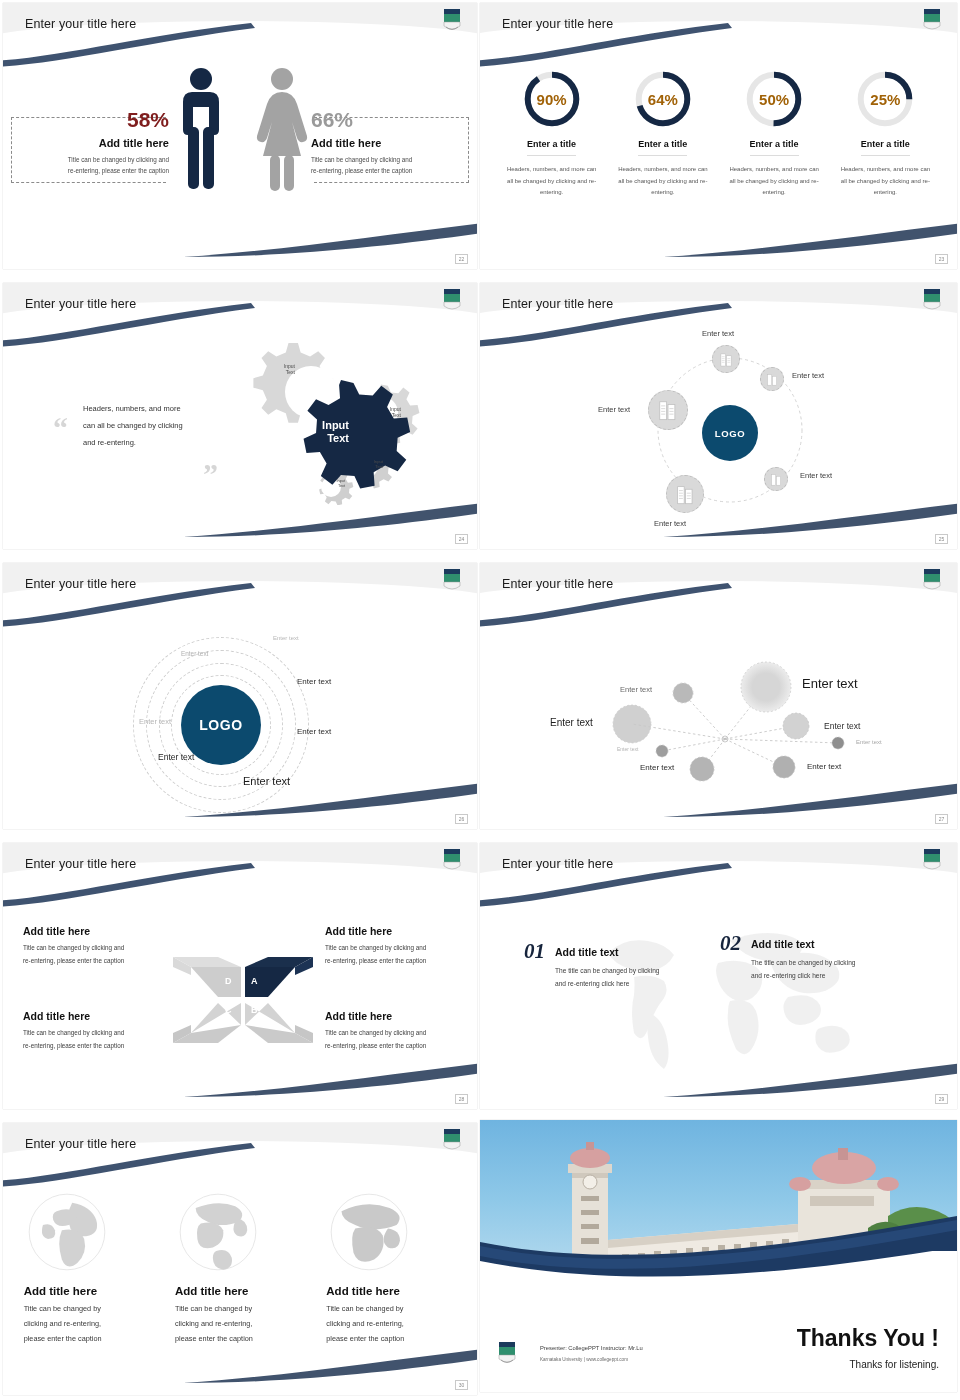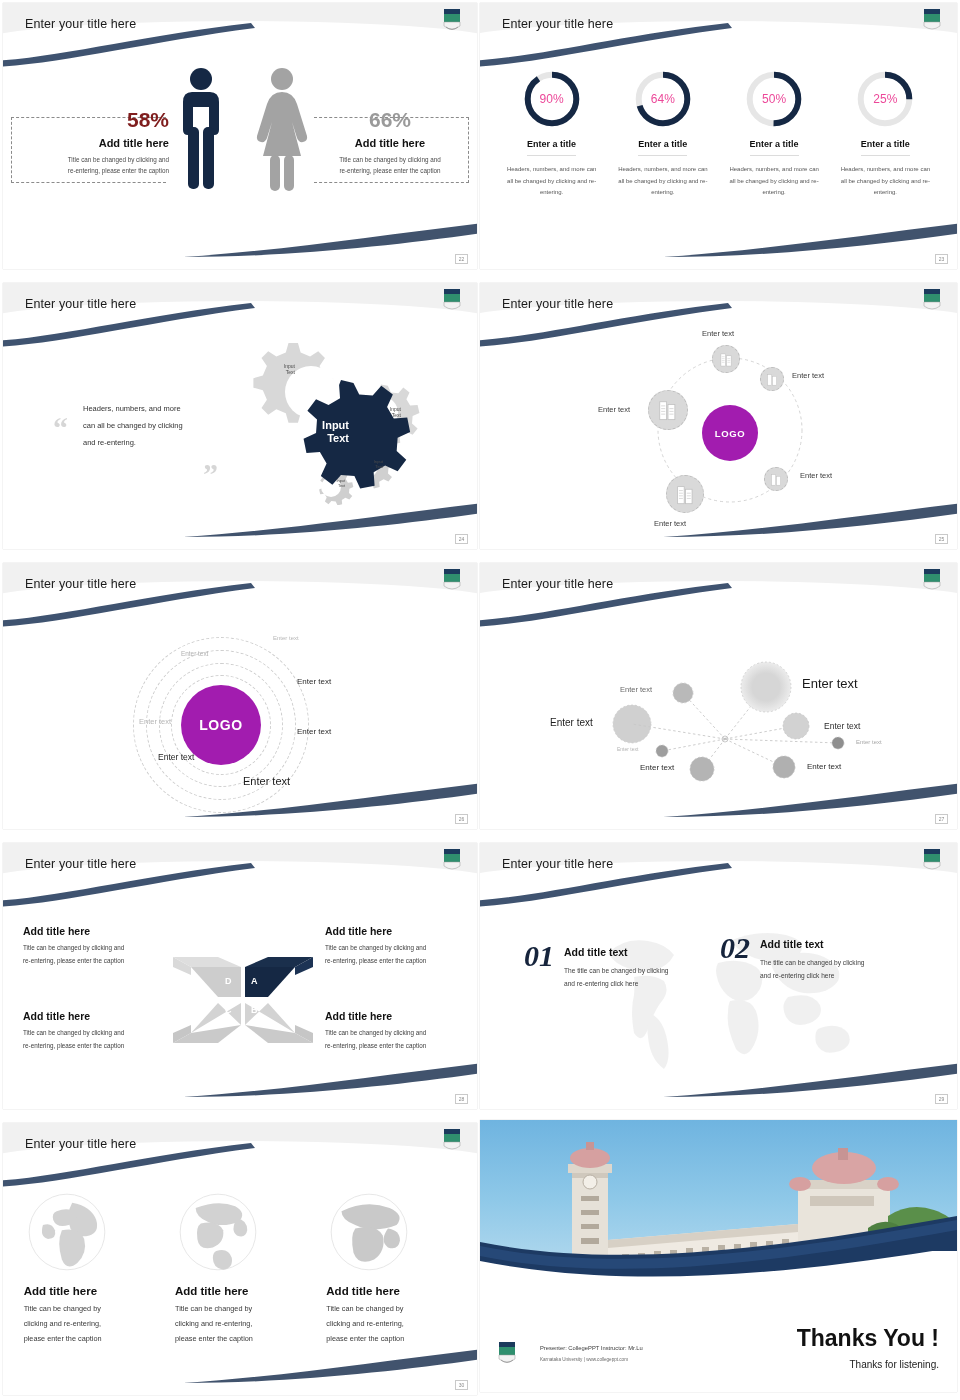--- a/index.html
+++ b/index.html
@@ -53,69 +53,69 @@
   .swoosh-br { right: -6px; bottom: 8px; width: 300px; height: 40px; }
   .stage { position: absolute; left: 0; top: 44px; width: 100%; bottom: 0; z-index: 4; }
 
   .pgnum {
     position: absolute; right: 9px; bottom: 5px;
     width: 13px; height: 10px; border: 1px solid #c9c9c9;
     font-size: 5px; color: #8a8a8a; text-align: center; line-height: 9px;
     z-index: 7; background:#fff;
   }
   .s1-left { position: absolute; left: 8px; top: 62px; width: 158px; text-align: right; }
-  .s1-right { position: absolute; right: 8px; top: 62px; width: 158px; text-align: center; }
+  .s1-right { position: absolute; right: 8px; top: 62px; width: 158px; text-align: left; }
   .pct-m { font-size: 21px; font-weight: bold; color: #7f1d1d; line-height: 1; }
   .pct-f { font-size: 21px; font-weight: bold; color: #9a9a9a; line-height: 1; }
   .addt { font-size: 11px; font-weight: bold; color: #121212; margin-top: 7px; }
   .capt { font-size: 6.3px; color: #4a4a4a; line-height: 1.75; margin-top: 5px; }
   .dashbox-l { position:absolute; left:8px; top:70px; width:155px; height:66px;
     border:1px dashed #8b8b8b; border-right:none; }
   .dashbox-r { position:absolute; right:8px; top:70px; width:155px; height:66px;
     border:1px dashed #8b8b8b; border-left:none; }
 
   
   .donut-row { position:absolute; left:0; right:0; top:22px; display:flex; justify-content:space-around; padding:0 16px; }
   .donut-col { width: 96px; text-align:center; }
   .donut { position: relative; width: 60px; height: 60px; margin: 0 auto; }
   .donut-val { position:absolute; inset:0; display:flex; align-items:center; justify-content:center;
-    font-size:12px; font-weight:normal; color:#ec4899; }
+    font-size:15px; font-weight:bold; color:#a16207; }
   .donut-title { font-size:9px; font-weight:bold; color:#111; margin-top:10px; padding-bottom:6px;
     border-bottom:1px solid #dcdcdc; display:inline-block; }
   .donut-desc { font-size:6px; color:#575757; line-height:1.95; margin-top:8px; text-align:center; }
 
   
   .quote-mark { position:absolute; font-family:"Liberation Serif", serif; color:#d6d6d6; font-weight:bold; }
   .q-open { left:50px; top:84px; font-size:30px; }
   .q-close { left:200px; top:130px; font-size:30px; }
   .quote-text { position:absolute; left:80px; top:74px; width:130px;
     font-size:7.5px; color:#333; line-height:2.25; }
   .gear-label { position:absolute; font-size:5px; color:#4a4a4a; text-align:right; line-height:1.25; }
   .gear-label.big { font-size:11px; font-weight:bold; color:#fff; line-height:1.2; }
 
   
-  .logo-core { position:absolute; border-radius:50%; background:#a21caf;
+  .logo-core { position:absolute; border-radius:50%; background:#0c4a6e;
     display:flex; align-items:center; justify-content:center;
     color:#fff; font-size:9.5px; font-weight:bold; letter-spacing:.6px; }
   .node { position:absolute; border-radius:50%; background:#d9d9d9;
     border:1px dashed #bdbdbd; display:flex; align-items:center; justify-content:center; }
   .node-lbl { position:absolute; font-size:7.5px; color:#3b3b3b; white-space:nowrap; }
 
   
   .ring { position:absolute; border-radius:50%; border:1px dashed #cfcfcf; }
   .c-lbl { position:absolute; white-space:nowrap; }
   .nlbl { position:absolute; white-space:nowrap; }
 
   
   .x-title { font-size:10.5px; font-weight:bold; color:#111; }
   .x-cap { font-size:6.3px; color:#3d3d3d; line-height:2.0; margin-top:5px; }
 
   
   .num { font-family:"Liberation Serif", serif; font-style:italic; font-weight:bold;
-    font-size:30px; color:#16243c; }
+    font-size:21px; color:#16243c; }
   .n-title { font-size:10.5px; font-weight:bold; color:#111; }
   .n-cap { font-size:6.6px; color:#3d3d3d; line-height:2.0; margin-top:6px; }
 
   
   .g-col { width:130px; text-align:left; }
   .g-title { font-size:11.5px; font-weight:bold; color:#111; margin-top:6px; }
   .g-cap { font-size:7.3px; color:#3a3a3a; line-height:2.05; margin-top:5px; }
 
   
   .thanks-slide { position:absolute; inset:0; background:#fff; overflow:hidden; }

